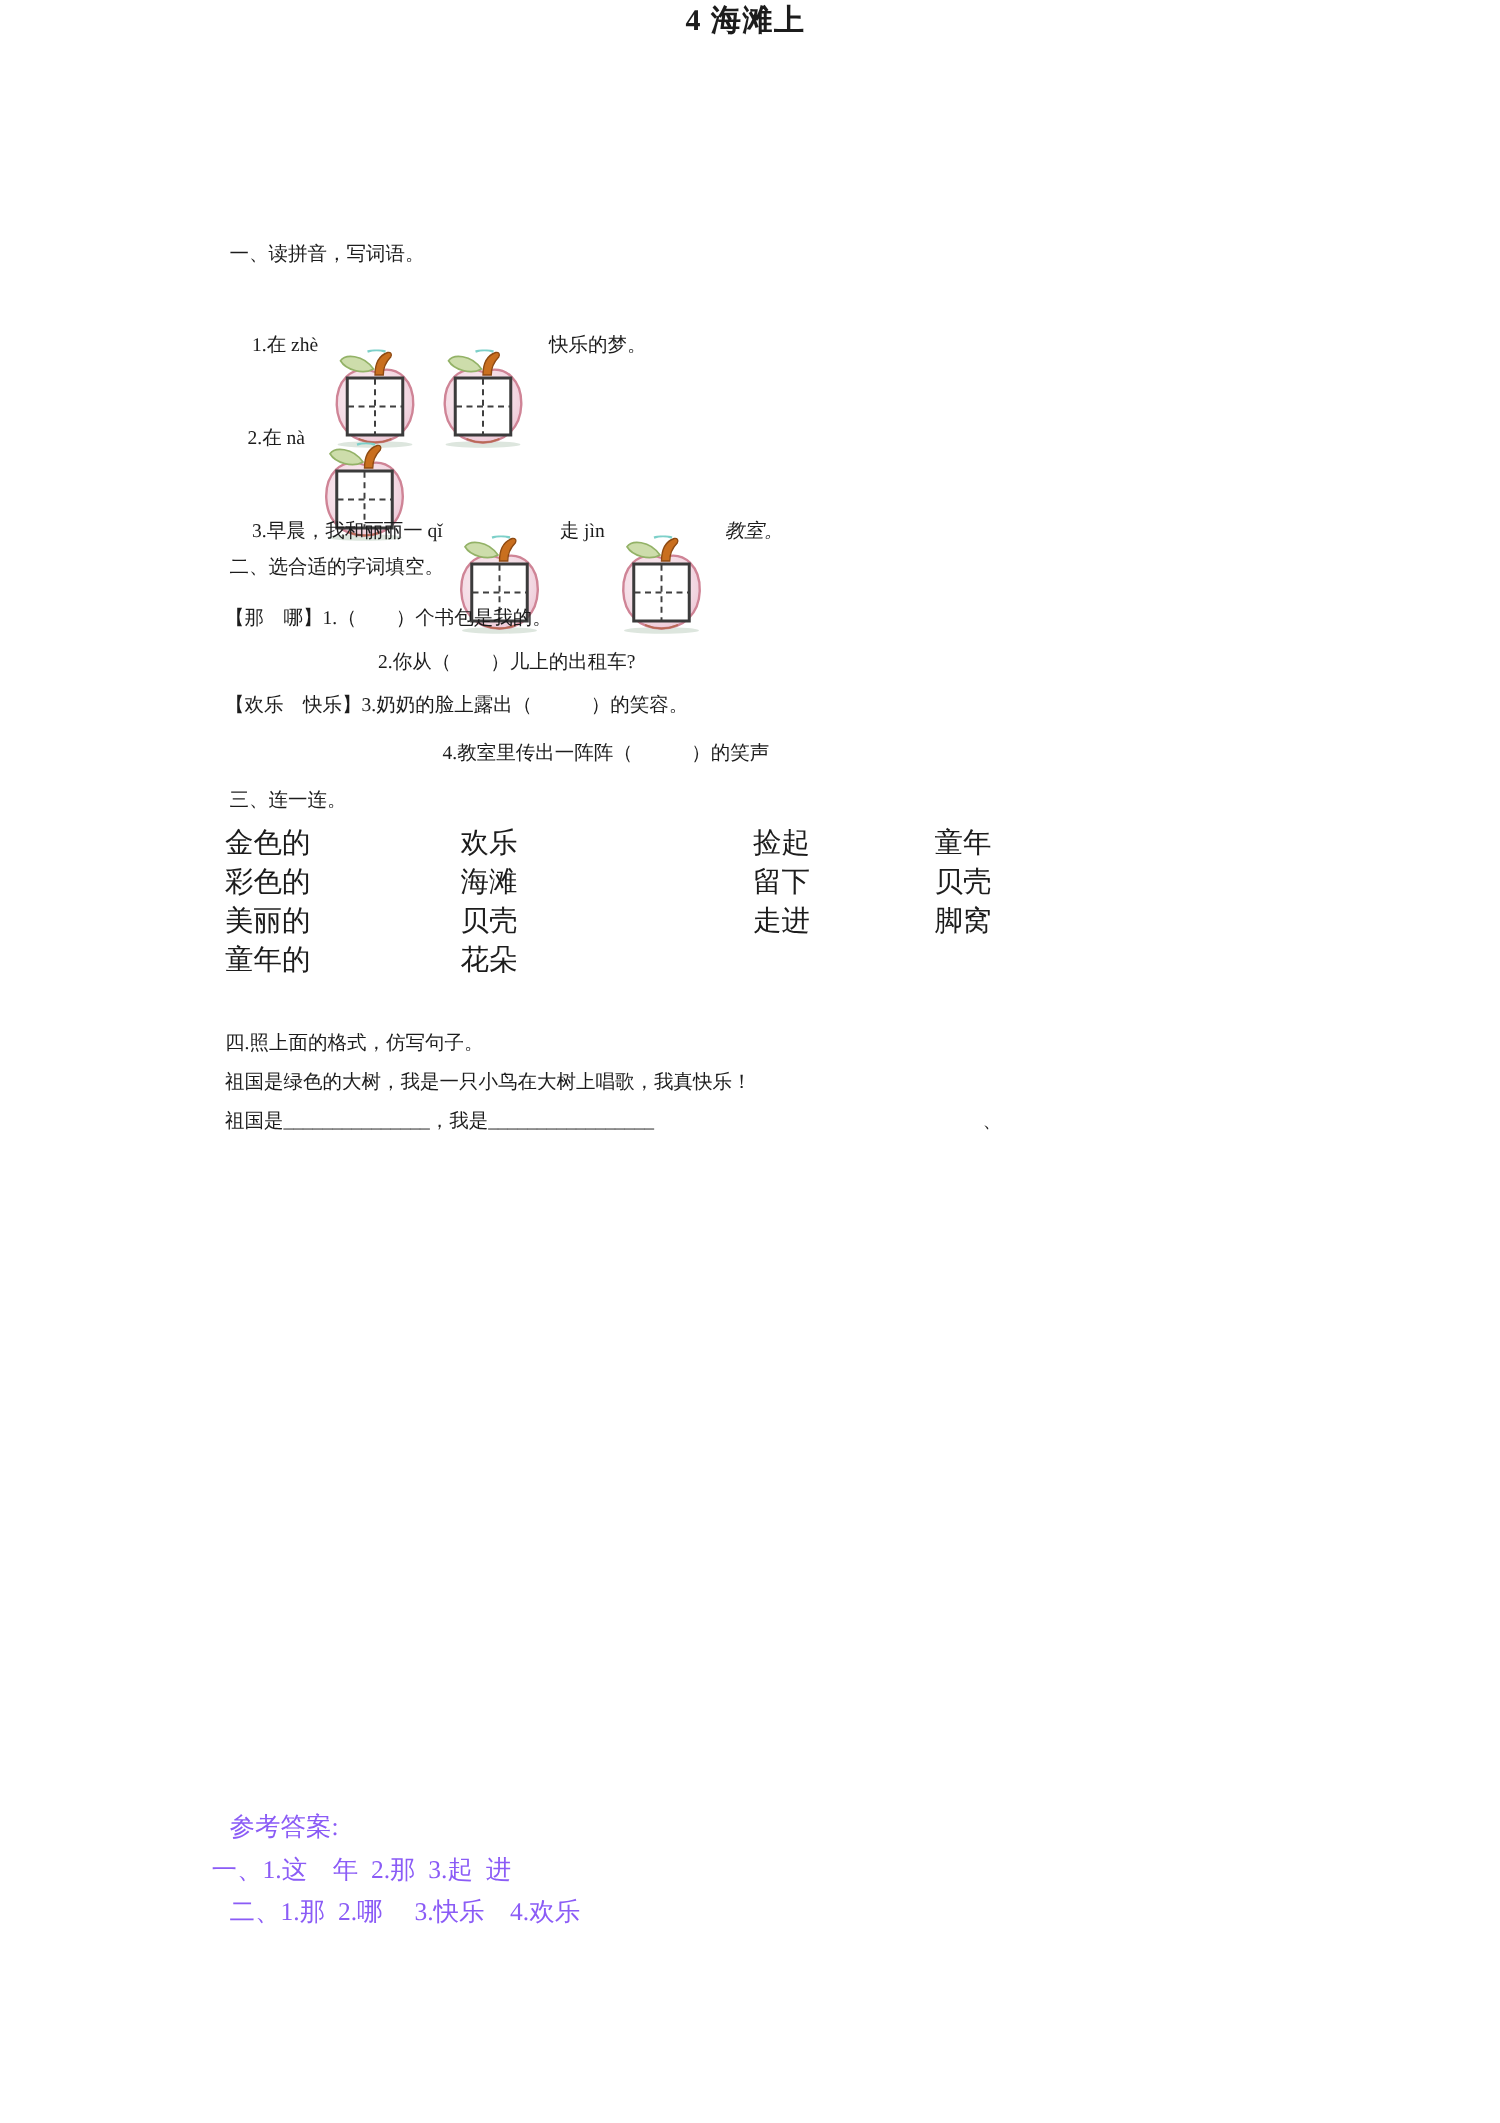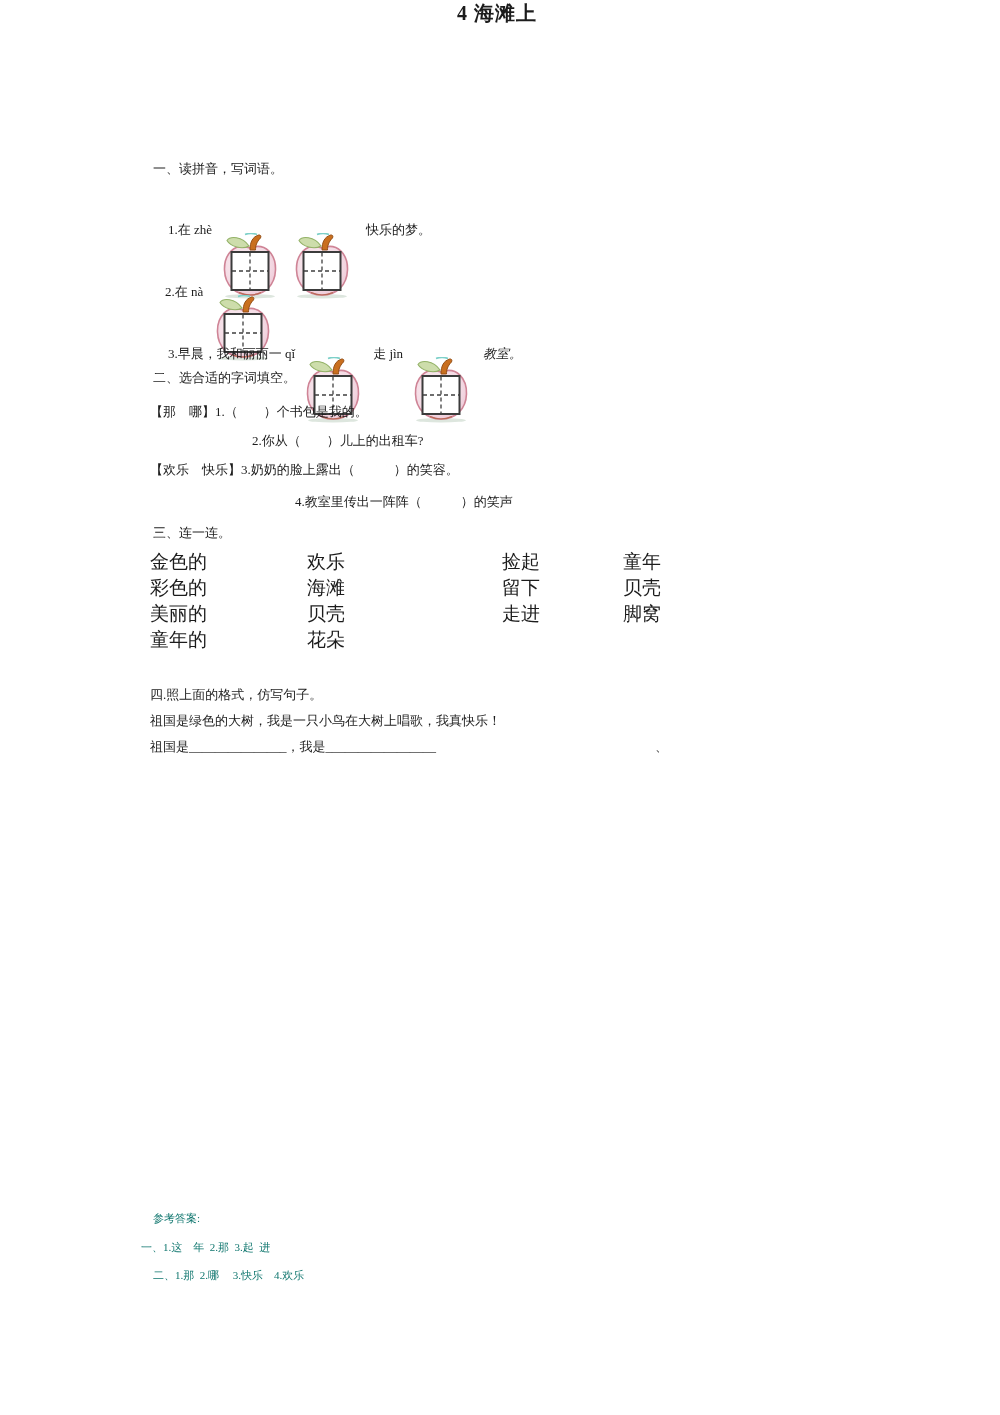--- a/index.html
+++ b/index.html
@@ -21,21 +21,21 @@
   .apple-row { display: flex; align-items: center; height: 66px; }
   .apple-slot { width: 60px; height: 66px; flex: 0 0 auto; display: inline-block; }
   .apple-slot svg { width: 60px; height: 66px; display: block; }
   .match-grid {
     display: grid;
     grid-template-columns: 157px 195px 121px auto;
     grid-auto-rows: 26px;
     font-size: 19px;
   }
   .match-grid .cell { white-space: pre; }
-  .ans { font-size: 11px; color: #0f766e; }
+  .ans { font-size: 17px; color: #8b5cf6; }
   
   #s1-heading { left: 153px; top: 157px; }
   #row1 { left: 168px; top: 197px; }
   #row2 { left: 165px; top: 259px; }
   #row3 { left: 168px; top: 321px; }
   #s2-heading { left: 153px; top: 366px; }
   #s2-l1 { left: 150px; top: 400px; }
   #s2-l2 { left: 252px; top: 429px; text-align: center; }
   #s2-l3 { left: 150px; top: 458px; }
   #s2-l4 { left: 295px; top: 490px; }

